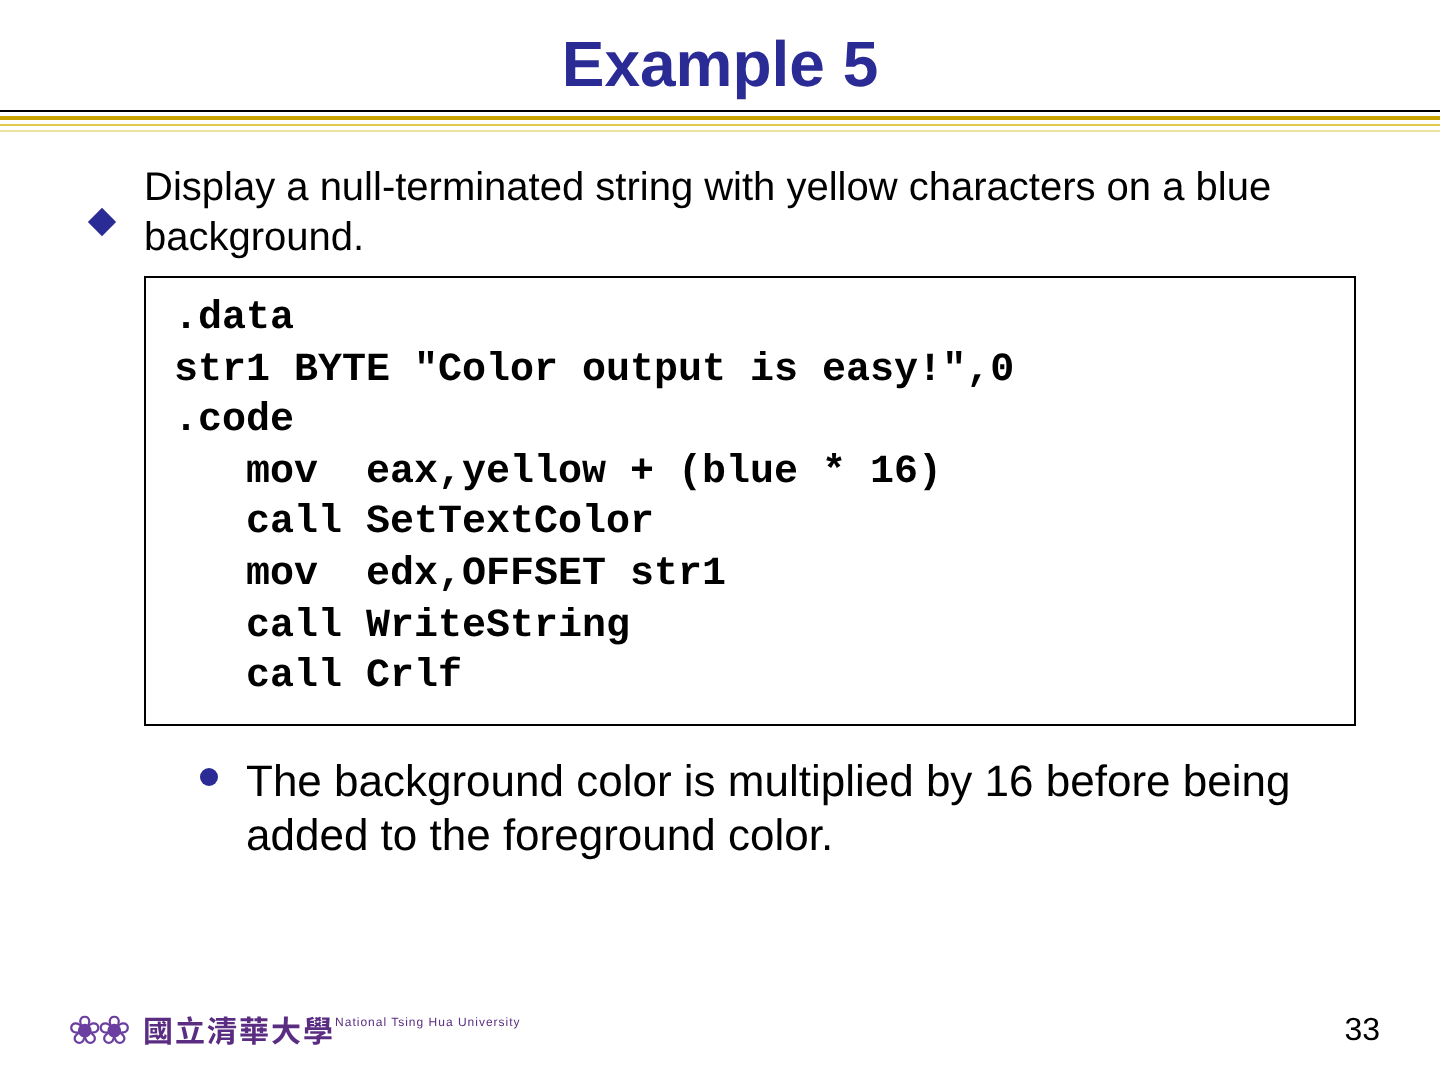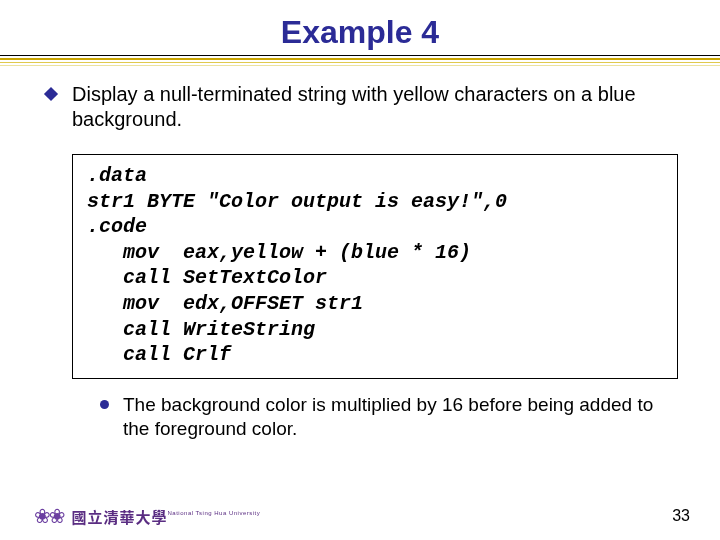--- a/index.html
+++ b/index.html
@@ -30,22 +30,22 @@
   }
   .rule.r1 { background: #000000; }
   .rule.r2 { background: #c9a400; margin-top: 2px; height: 2px; }
   .rule.r3 { background: #e0c94d; margin-top: 2px; }
   .rule.r4 { background: #ece29e; margin-top: 2px; }
   .content {
     padding: 0 42px 0 42px;
   }
   .main-bullet {
     display: flex;
-    align-items: flex-start;
-    margin-bottom: 22px;
+    align-items: center;
+    margin-bottom: 6px;
   }
   .diamond {
     width: 10px;
     height: 10px;
     background: #2b2b96;
     transform: rotate(45deg);
     margin-top: 7px;
     margin-right: 16px;
     margin-left: 4px;
     flex-shrink: 0;
@@ -59,39 +59,38 @@
     border: 1px solid #000;
     margin-left: 30px;
     margin-right: 0;
     padding: 8px 14px 10px 14px;
     font-family: "Courier New", Courier, monospace;
     font-size: 20px;
     font-weight: bold;
     line-height: 1.28;
     white-space: pre;
     color: #000;
-    font-style: italic;
   }
   .sub-bullet {
     display: flex;
     align-items: flex-start;
     margin-top: 14px;
     margin-left: 58px;
   }
   .disc {
     width: 9px;
     height: 9px;
     background: #2b2b96;
     border-radius: 50%;
     margin-top: 7px;
     margin-right: 14px;
     flex-shrink: 0;
   }
   .sub-bullet-text {
-    font-size: 19px;
+    font-size: 22px;
     color: #000;
     line-height: 1.25;
   }
   .footer {
     position: absolute;
     bottom: 12px;
     left: 0;
     width: 100%;
     padding: 0 30px 0 34px;
     display: flex;
@@ -128,21 +127,21 @@
   }
   .page-num {
     font-size: 16px;
     color: #000;
     margin-left: 11px;
   }
 </style>
 </head>
 <body>
 
-<div class="title">Example 4</div>
+<div class="title">Example 5</div>
 
 <div class="rule-block">
   <div class="rule r1"></div>
   <div class="rule r2"></div>
   <div class="rule r3"></div>
   <div class="rule r4"></div>
 </div>
 
 <div class="content">
 

